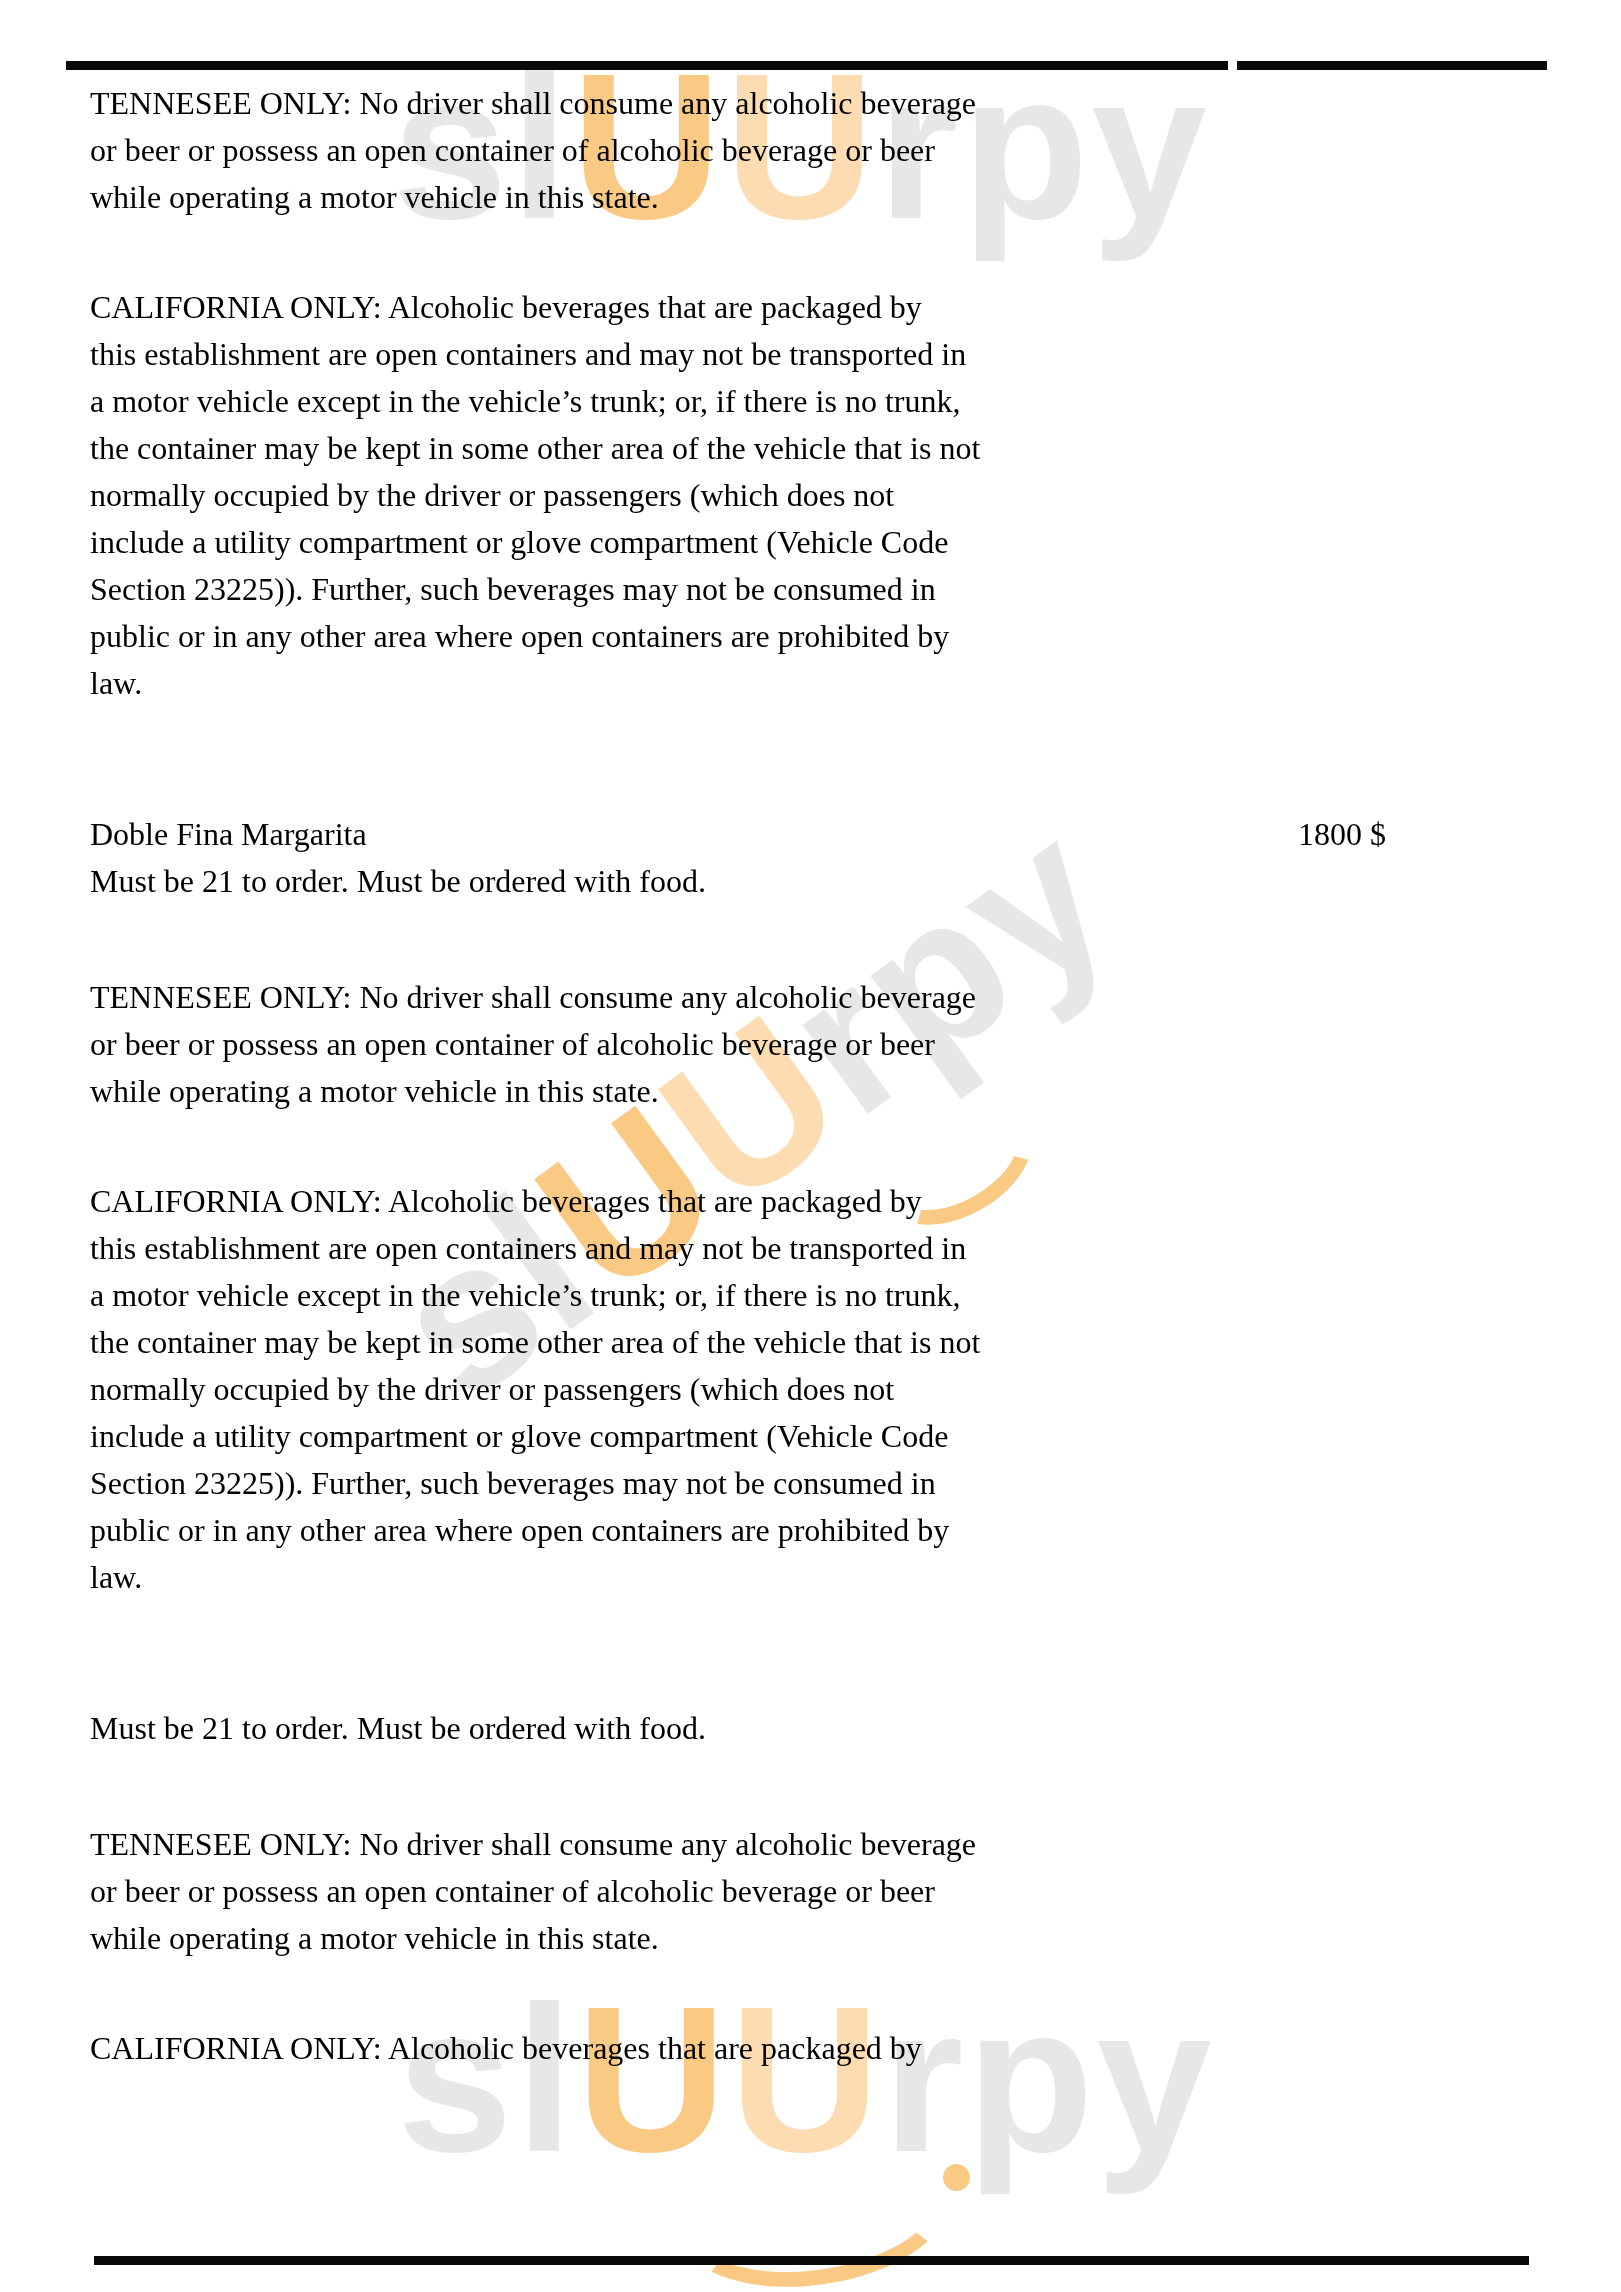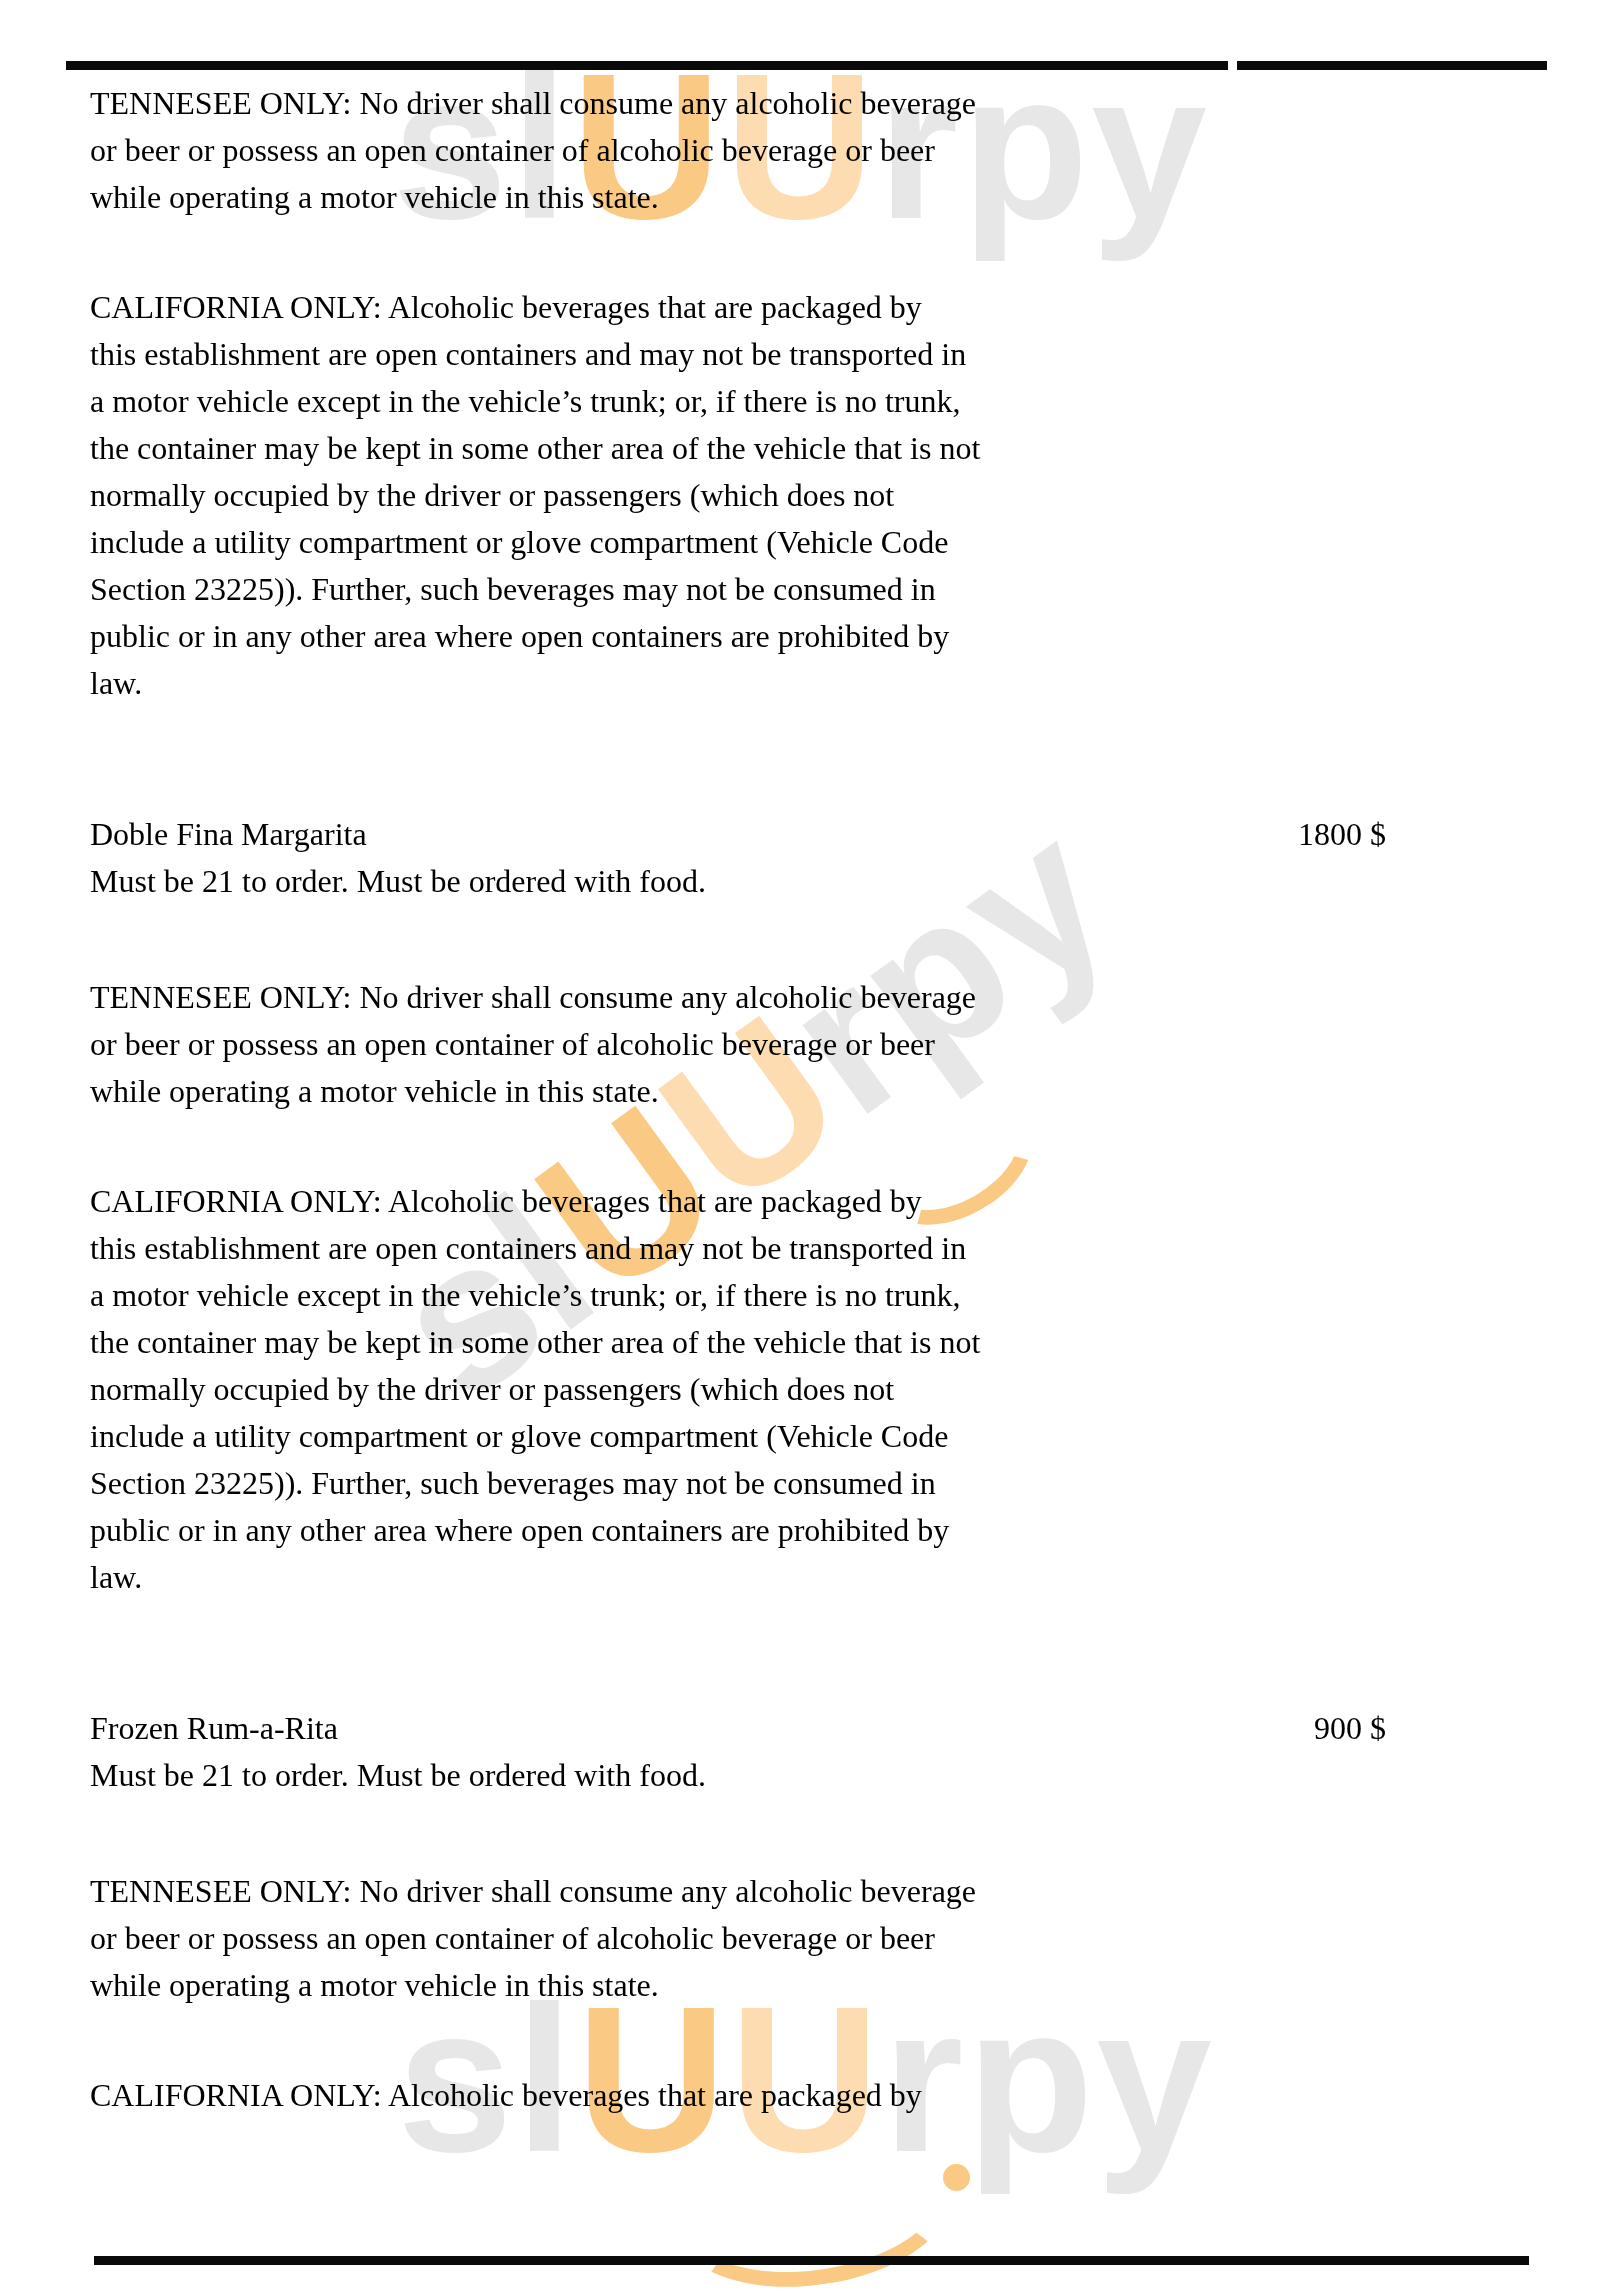--- a/index.html
+++ b/index.html
@@ -139,24 +139,20 @@
 this establishment are open containers and may not be transported in
 a motor vehicle except in the vehicle’s trunk; or, if there is no trunk,
 the container may be kept in some other area of the vehicle that is not
 normally occupied by the driver or passengers (which does not
 include a utility compartment or glove compartment (Vehicle Code
 Section 23225)). Further, such beverages may not be consumed in
 public or in any other area where open containers are prohibited by
 law.</p>
 
   <div class="menu-item">
-    <div class="item-row">
-      <span class="item-name">Frozen Rum-a-Rita</span>
-      <span class="item-price">900 $</span>
-    </div>
     <div class="item-note">Must be 21 to order. Must be ordered with food.</div>
   </div>
 
   <p class="para">TENNESEE ONLY: No driver shall consume any alcoholic beverage
 or beer or possess an open container of alcoholic beverage or beer
 while operating a motor vehicle in this state.</p>
 
   <p class="para last">CALIFORNIA ONLY: Alcoholic beverages that are packaged by</p>
 
 </div>

